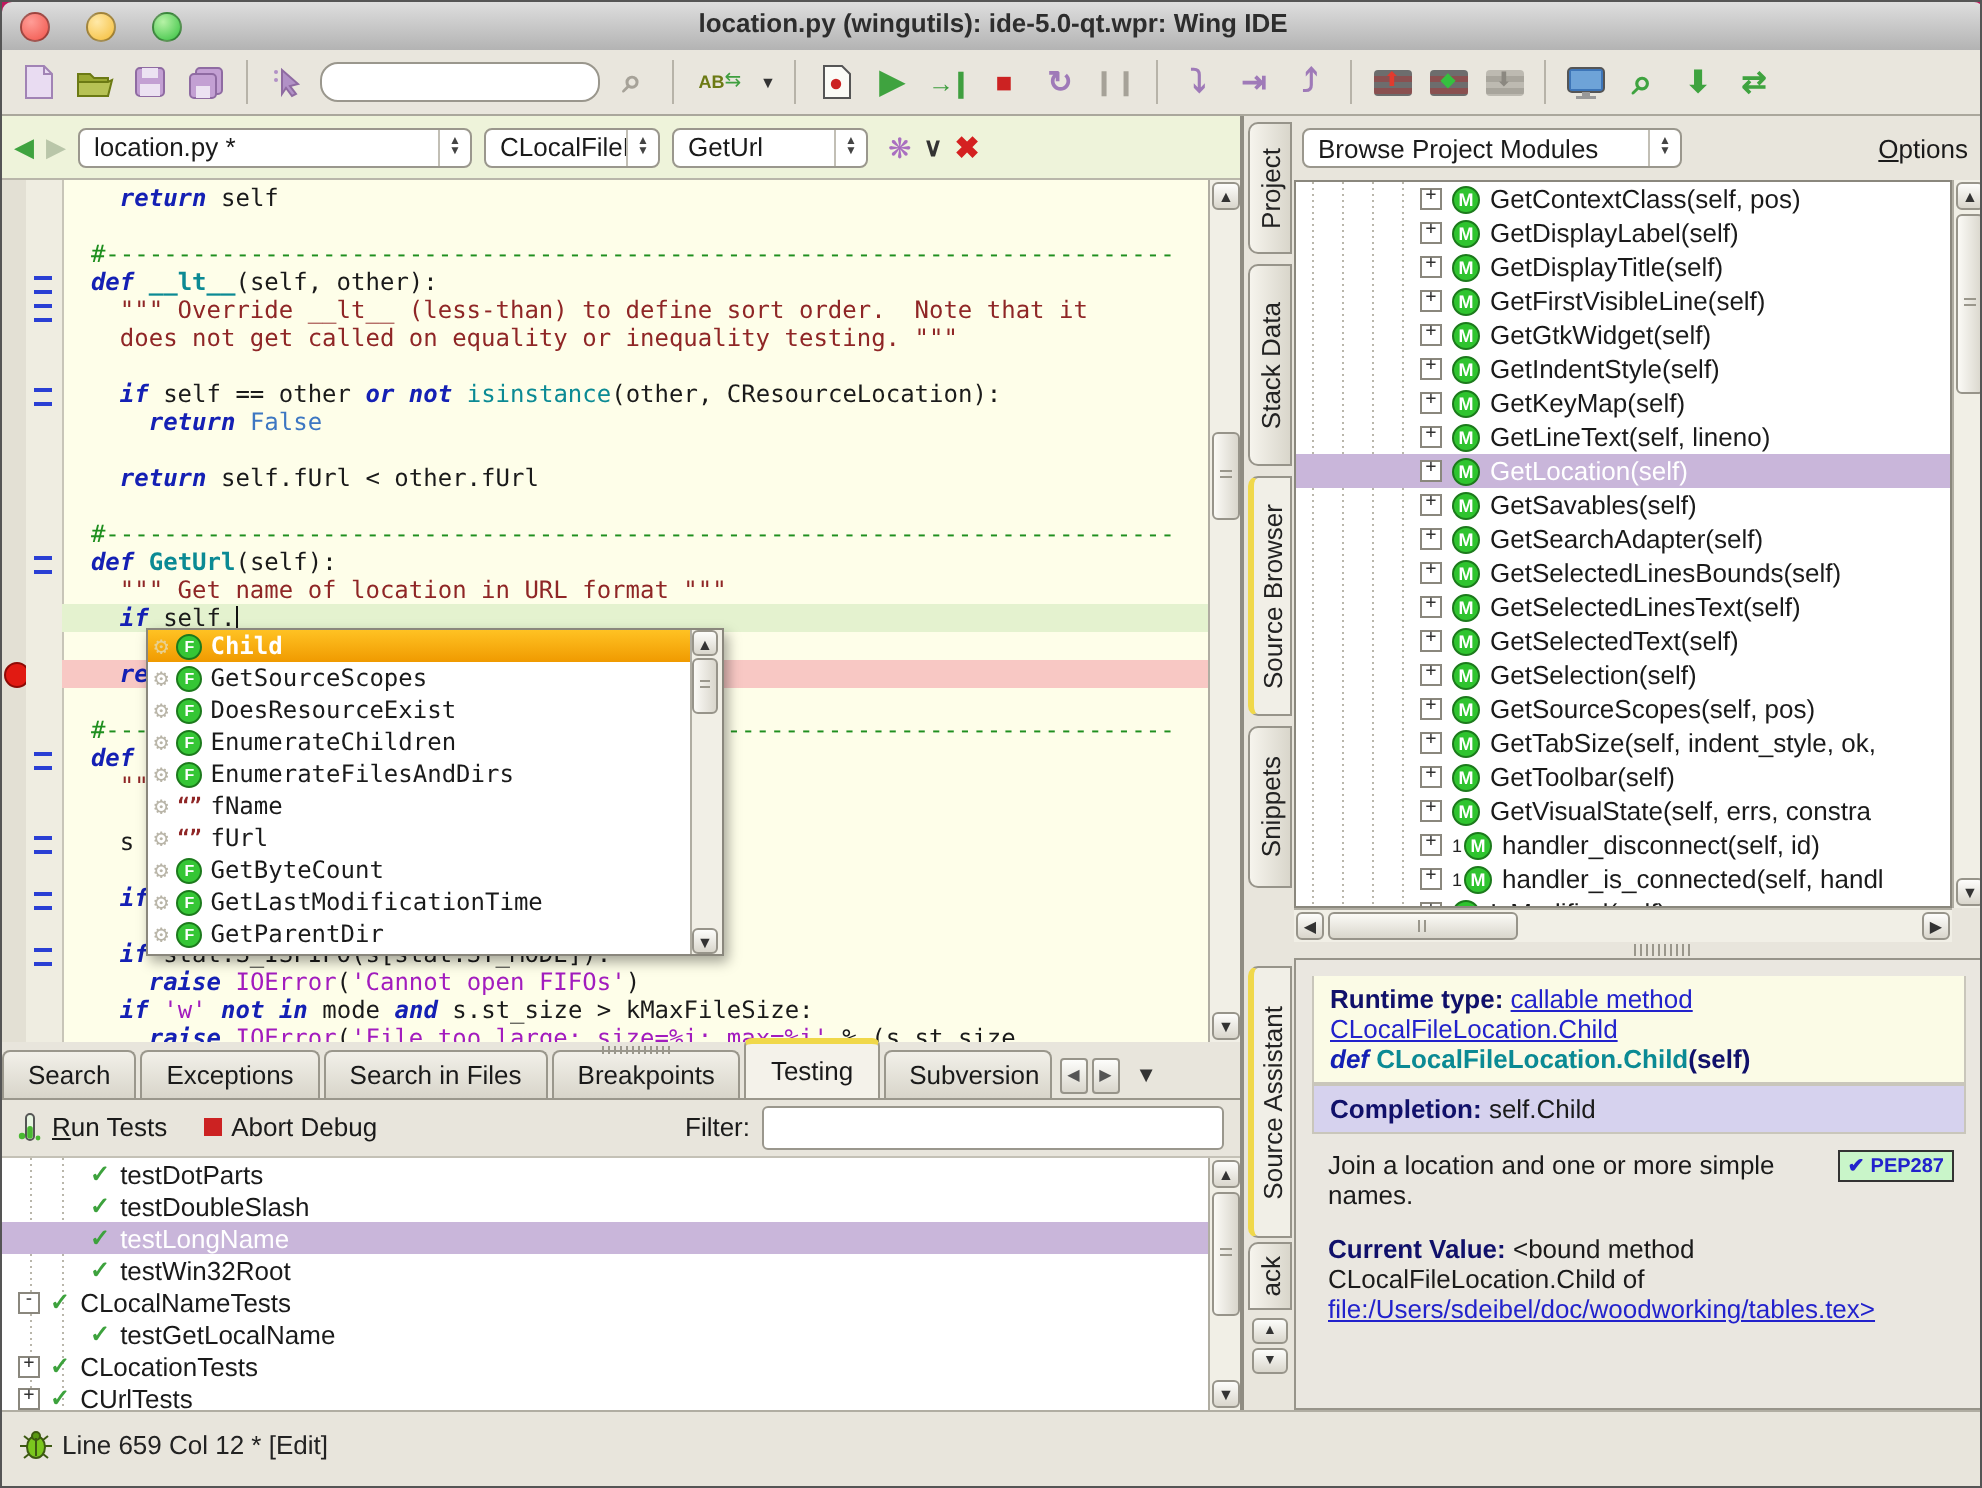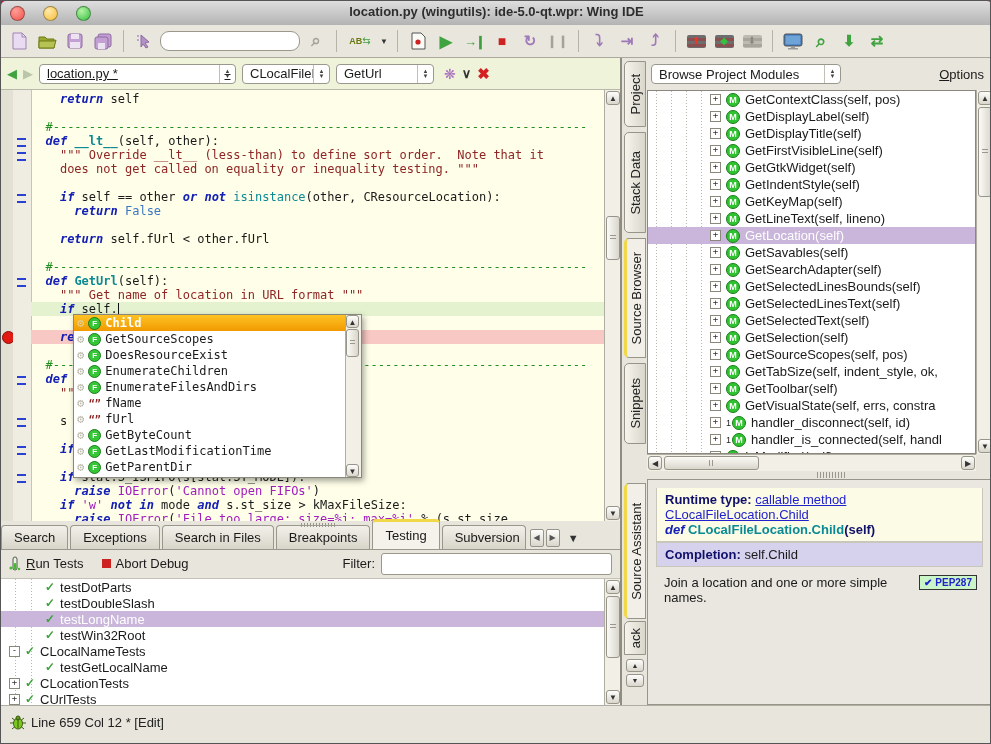--- a/index.html
+++ b/index.html
@@ -246,21 +246,21 @@
     <span class="tbtn" style="font-size:18px;color:#3fa33f;font-weight:bold;">⌕</span>
     <span class="tbtn g-icon" style="font-size:15px;color:#3fa33f;">⬇</span>
     <span class="tbtn g-icon" style="font-size:15px;color:#3fa33f;">⇄</span>
   </div>
 
   <div id="left-col">
 
     <div id="editor-nav">
       <span class="navarr" style="color:#3fa33f;">◀</span>
       <span class="navarr" style="color:#b9c6a9;">▶</span>
-      <div class="dropdown" style="width:197px;text-decoration:underline;">
+      <div class="dropdown" style="width:197px;">
         <span class="dd-label">location.py *</span>
         <span class="stepper">
             <span>▲</span>
             <span>▼</span>
           </span>
       </div>
       <div class="dropdown" style="width:88px;">
         <span class="dd-label">CLocalFileLoc</span>
         <span class="stepper">
             <span>▲</span>
@@ -643,20 +643,23 @@
       <div class="card" id="card-completion">
         <span class="blabel">Completion:</span><span> self.Child</span>
       </div>
       <div id="card-doc">
         <div style="width:230px;">Join a location and one or more simple names.</div>
         <span id="pep-badge">
           <span>✔</span>
           <span>PEP287</span>
         </span>
       </div>
+      <div id="card-current">
+        <span class="blabel">Current Value:</span><span> &lt;bound method CLocalFileLocation.Child of </span><span class="alink">file:/Users/sdeibel/doc/woodworking/tables.tex&gt;</span>
+      </div>
     </div>
   </div>
 
   <div id="statusbar">
     <svg id="bug" width="18" height="18" viewBox="0 0 18 18">
       <g stroke="#3d5a12" stroke-width="1">
           <line x1="3" y1="4" x2="8" y2="8"></line>
           <line x1="1" y1="9" x2="7" y2="9"></line>
           <line x1="3" y1="15" x2="8" y2="11"></line>
           <line x1="15" y1="4" x2="10" y2="8"></line>

